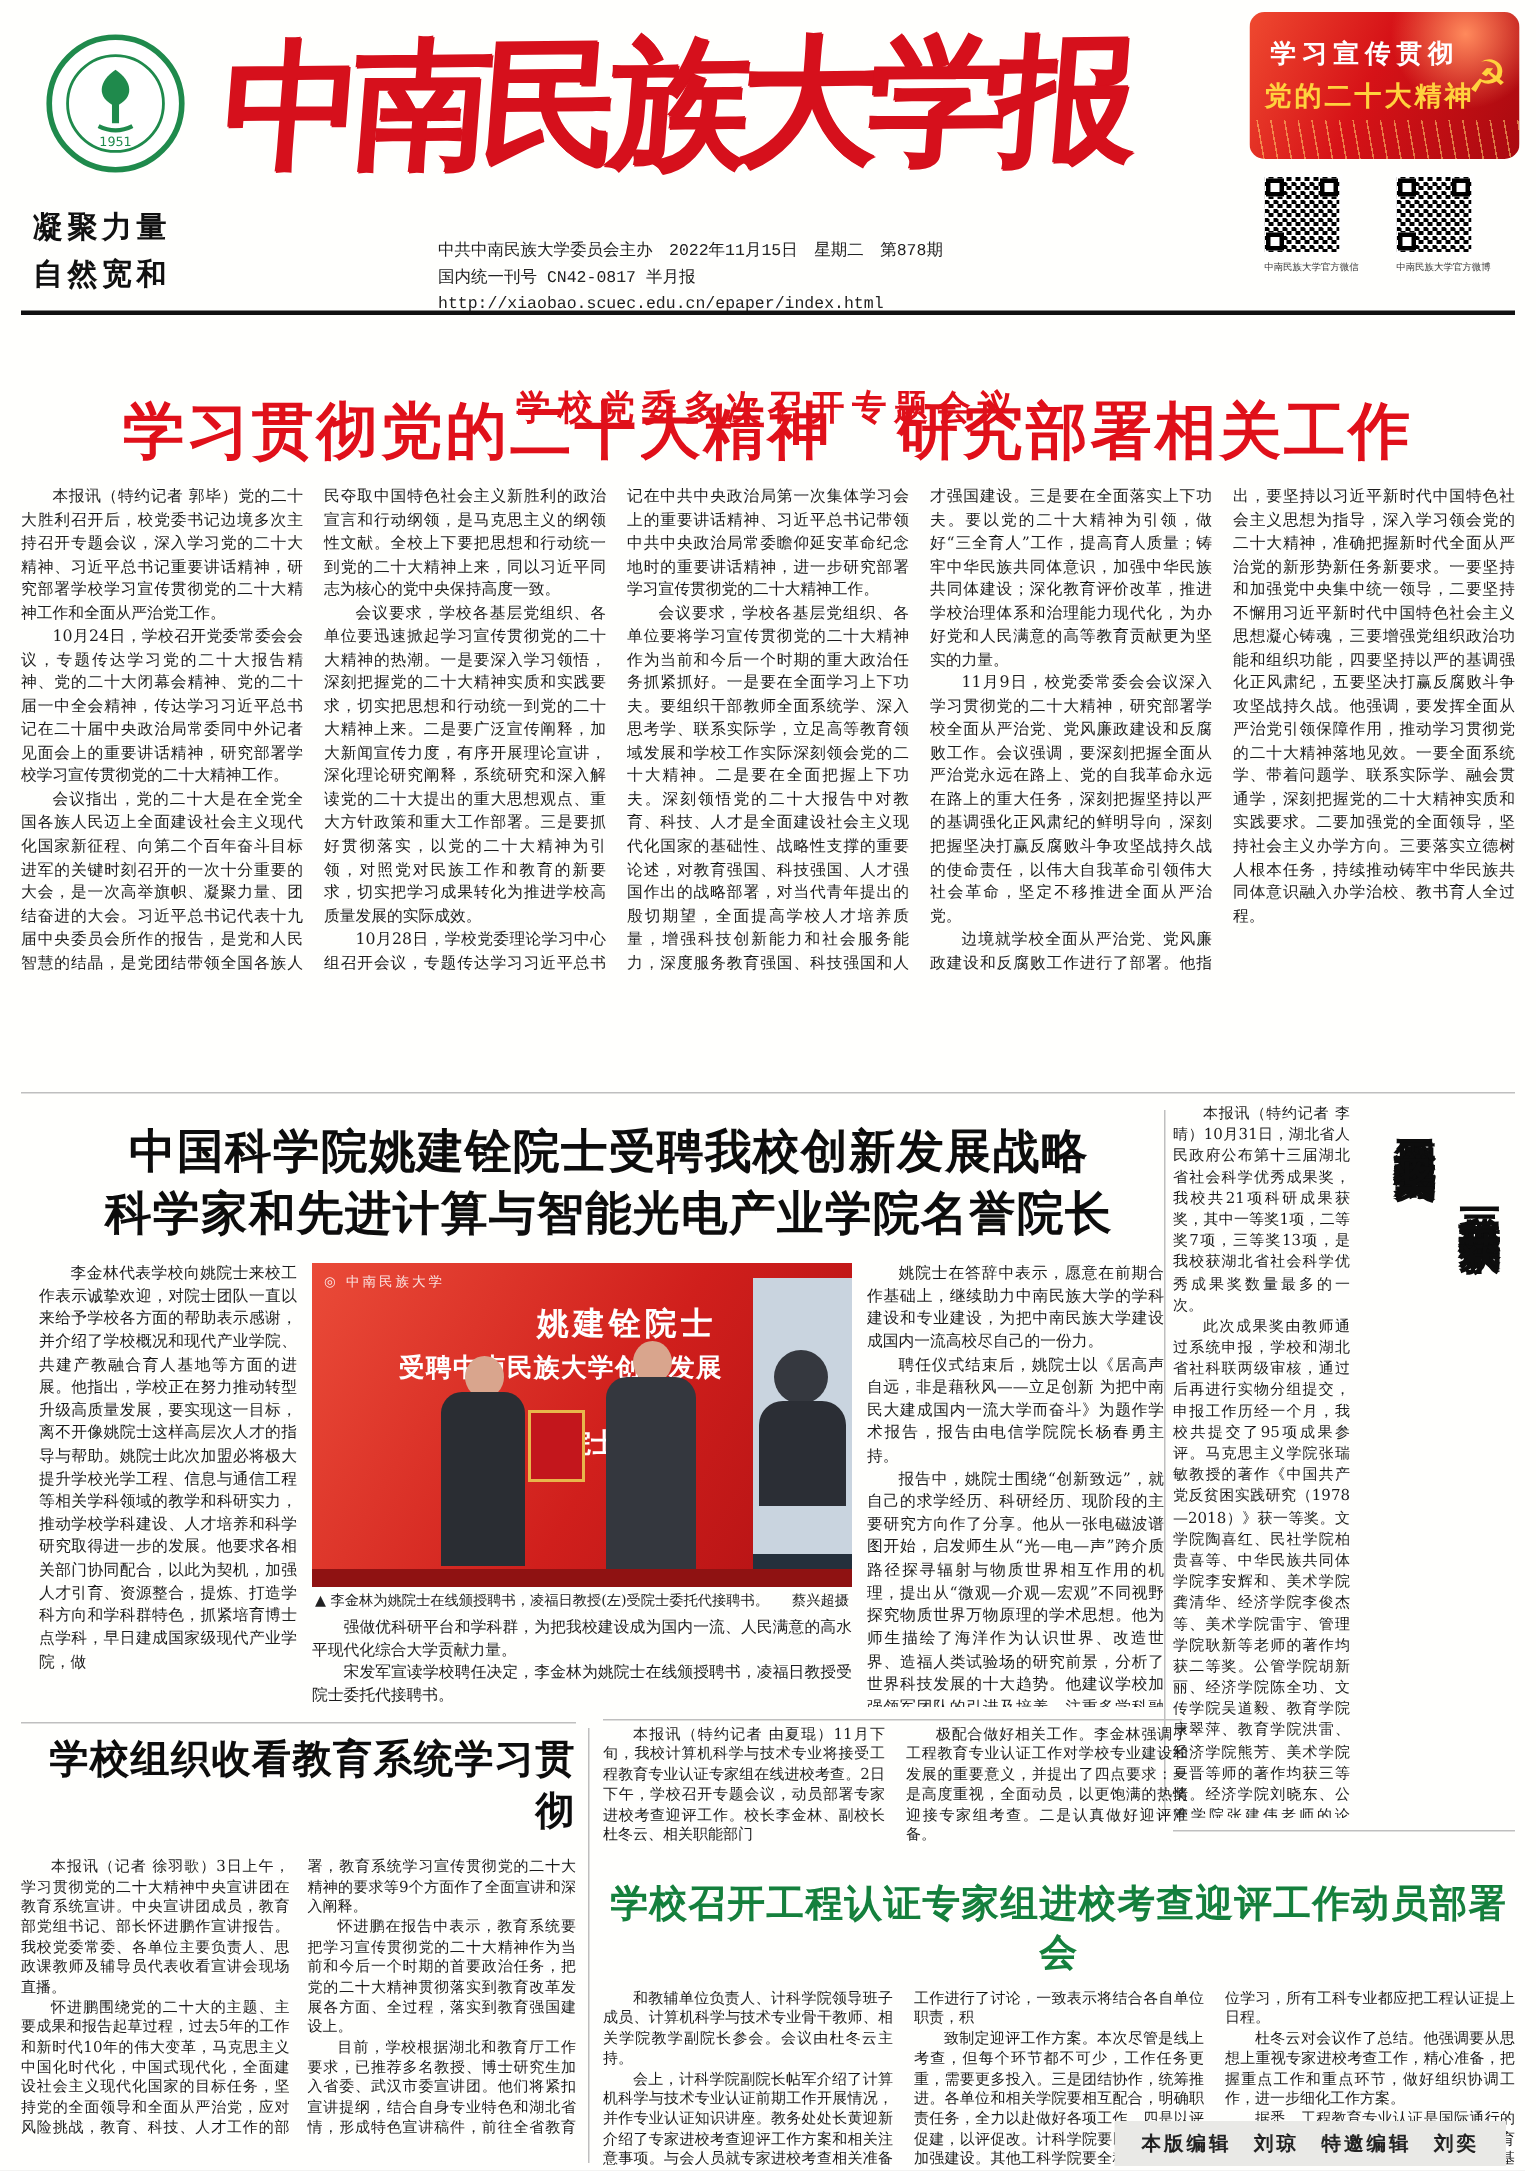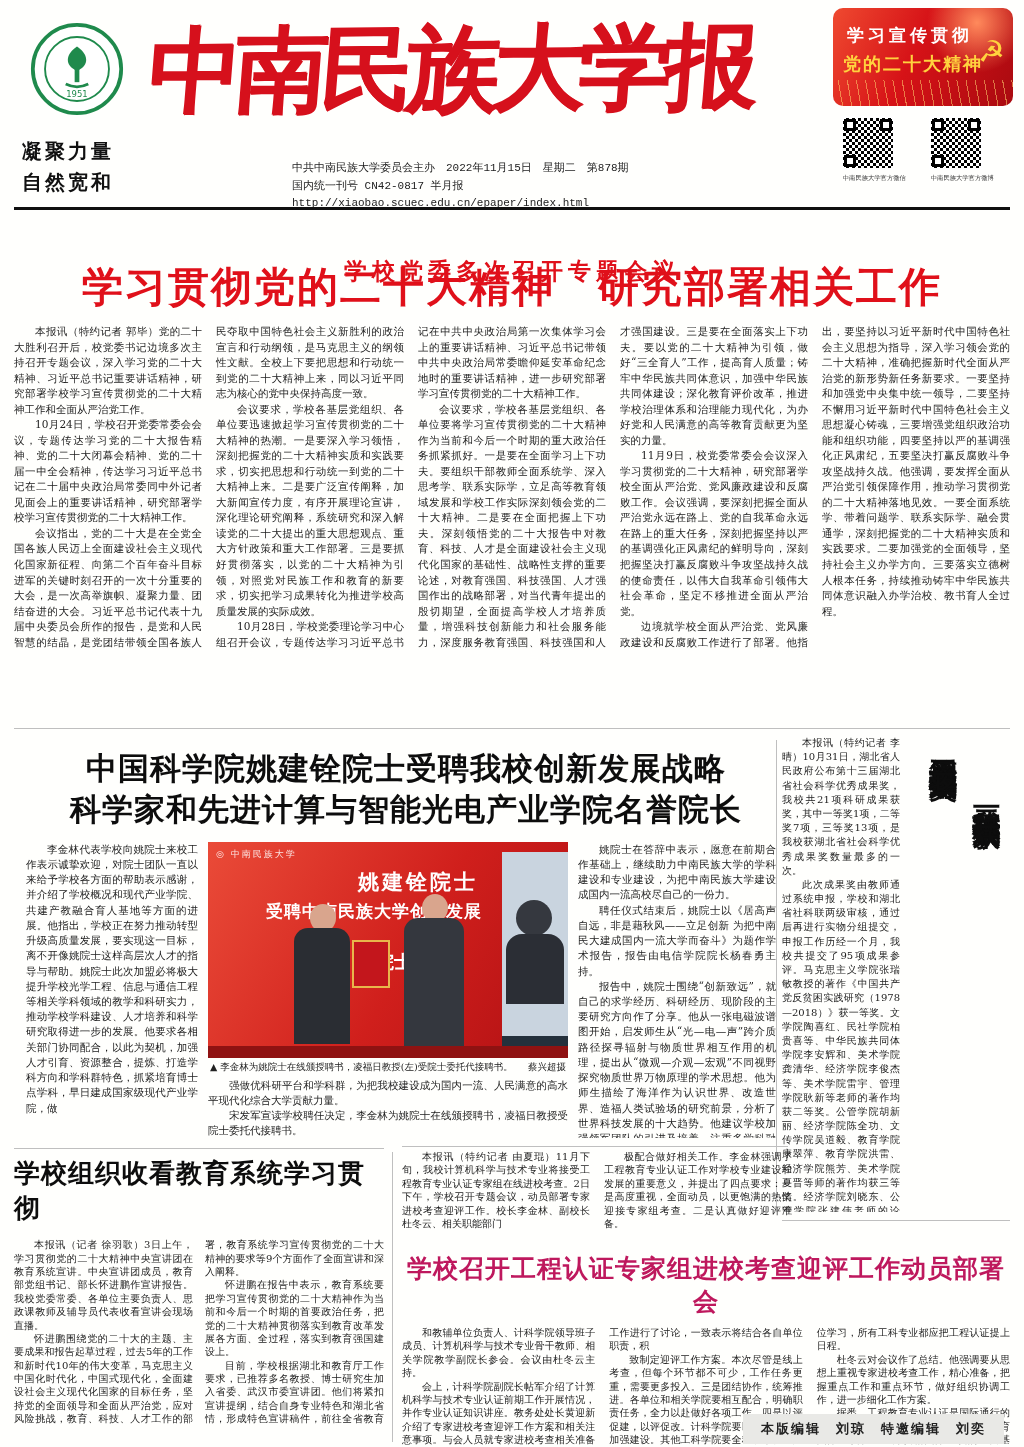--- a/index.html
+++ b/index.html
@@ -74,27 +74,27 @@
   .belowphoto{font-size:10.5px;line-height:1.45;text-align:justify;height:58px;overflow:hidden;}
   
   .a3{position:absolute;left:782px;top:736px;width:228px;height:478px;display:flex;gap:6px;}
   .a3-text{width:118px;font-size:10px;line-height:1.42;text-align:justify;overflow:hidden;height:476px;}
   .a3-vtitle{width:102px;height:476px;writing-mode:vertical-rl;font-weight:bold;font-size:28px;
              letter-spacing:1px;color:#0d0d0d;line-height:1.55;}
   .a3-vtitle .v1{display:block;padding-top:52px;}
   .a3-vtitle .v2{display:block;}
   
   .a4{position:absolute;left:14px;top:1156px;width:370px;}
-  .a4-head{text-align:left;font-size:26px;font-weight:bold;line-height:1.35;letter-spacing:1px;color:#0d0d0d;}
+  .a4-head{text-align:right;font-size:26px;font-weight:bold;line-height:1.35;letter-spacing:1px;color:#0d0d0d;}
   .a4-body{margin-top:12px;column-count:2;column-gap:12px;font-size:10px;line-height:1.34;
            text-align:justify;height:188px;overflow:hidden;}
   .a5{position:absolute;left:402px;top:1150px;width:608px;height:294px;}
   .a5-lead{width:390px;column-count:2;column-gap:14px;font-size:10px;line-height:1.34;
            text-align:justify;height:94px;overflow:hidden;}
-  .a5-head{margin-top:8px;text-align:center;font-size:25px;font-weight:bold;letter-spacing:1px;color:#be185d;}
+  .a5-head{margin-top:8px;text-align:center;font-size:25px;font-weight:bold;letter-spacing:1px;color:#15803d;}
   .a5-body{margin-top:8px;column-count:3;column-gap:14px;font-size:10px;line-height:1.34;
            text-align:justify;height:140px;overflow:hidden;}
   .editorbox{position:absolute;right:6px;bottom:0;background:#e9e9e6;padding:6px 18px;
              font-size:13px;font-weight:bold;color:#222;letter-spacing:2px;}
 </style>
 </head>
 <body>
 
 <div class="page">
 

